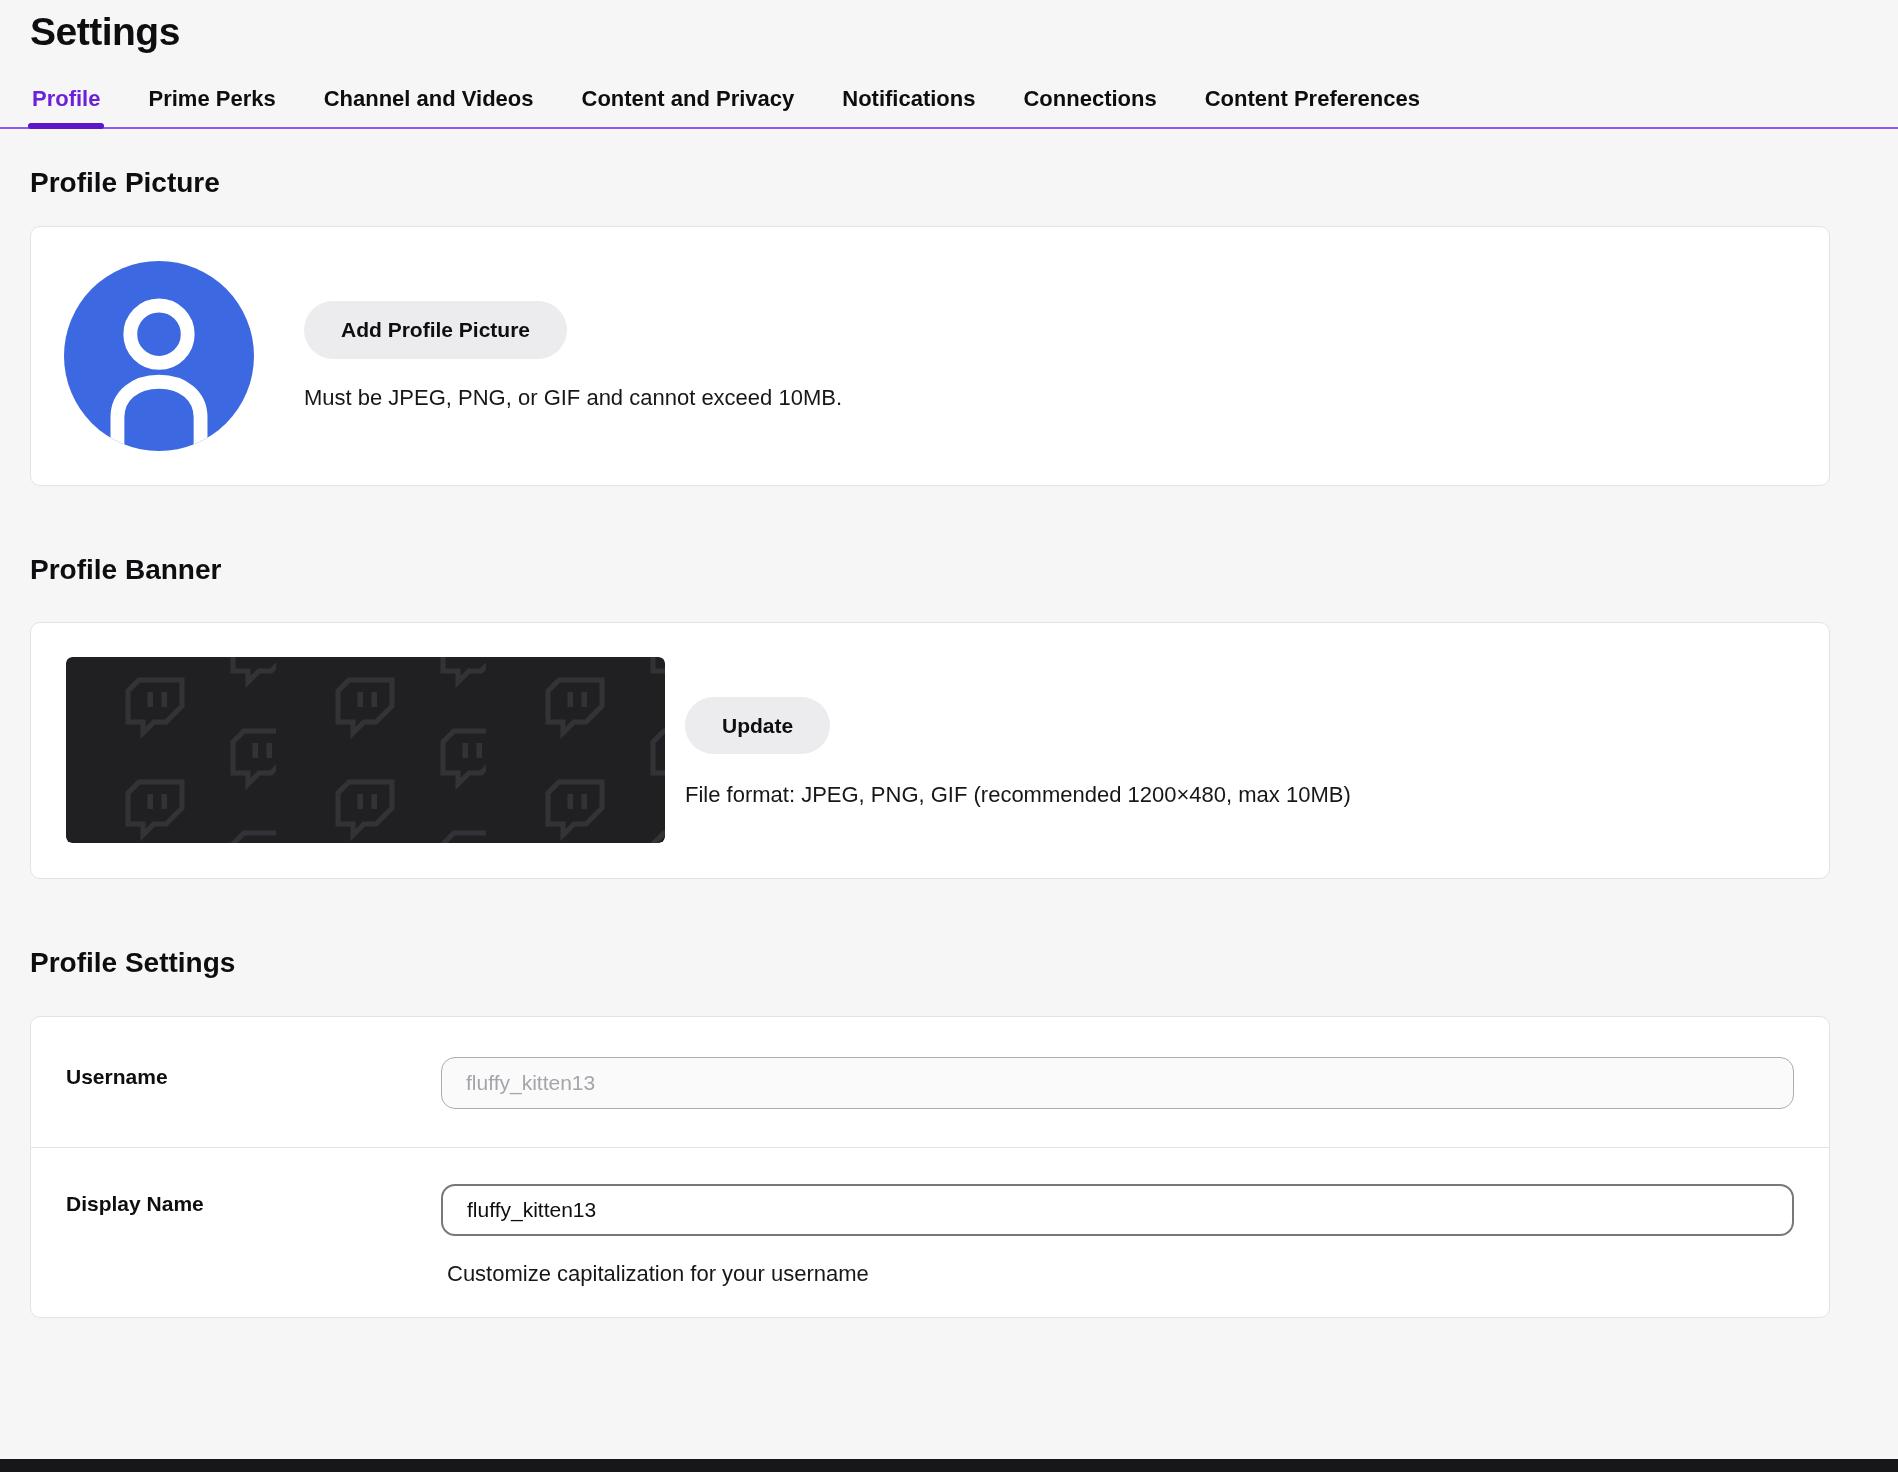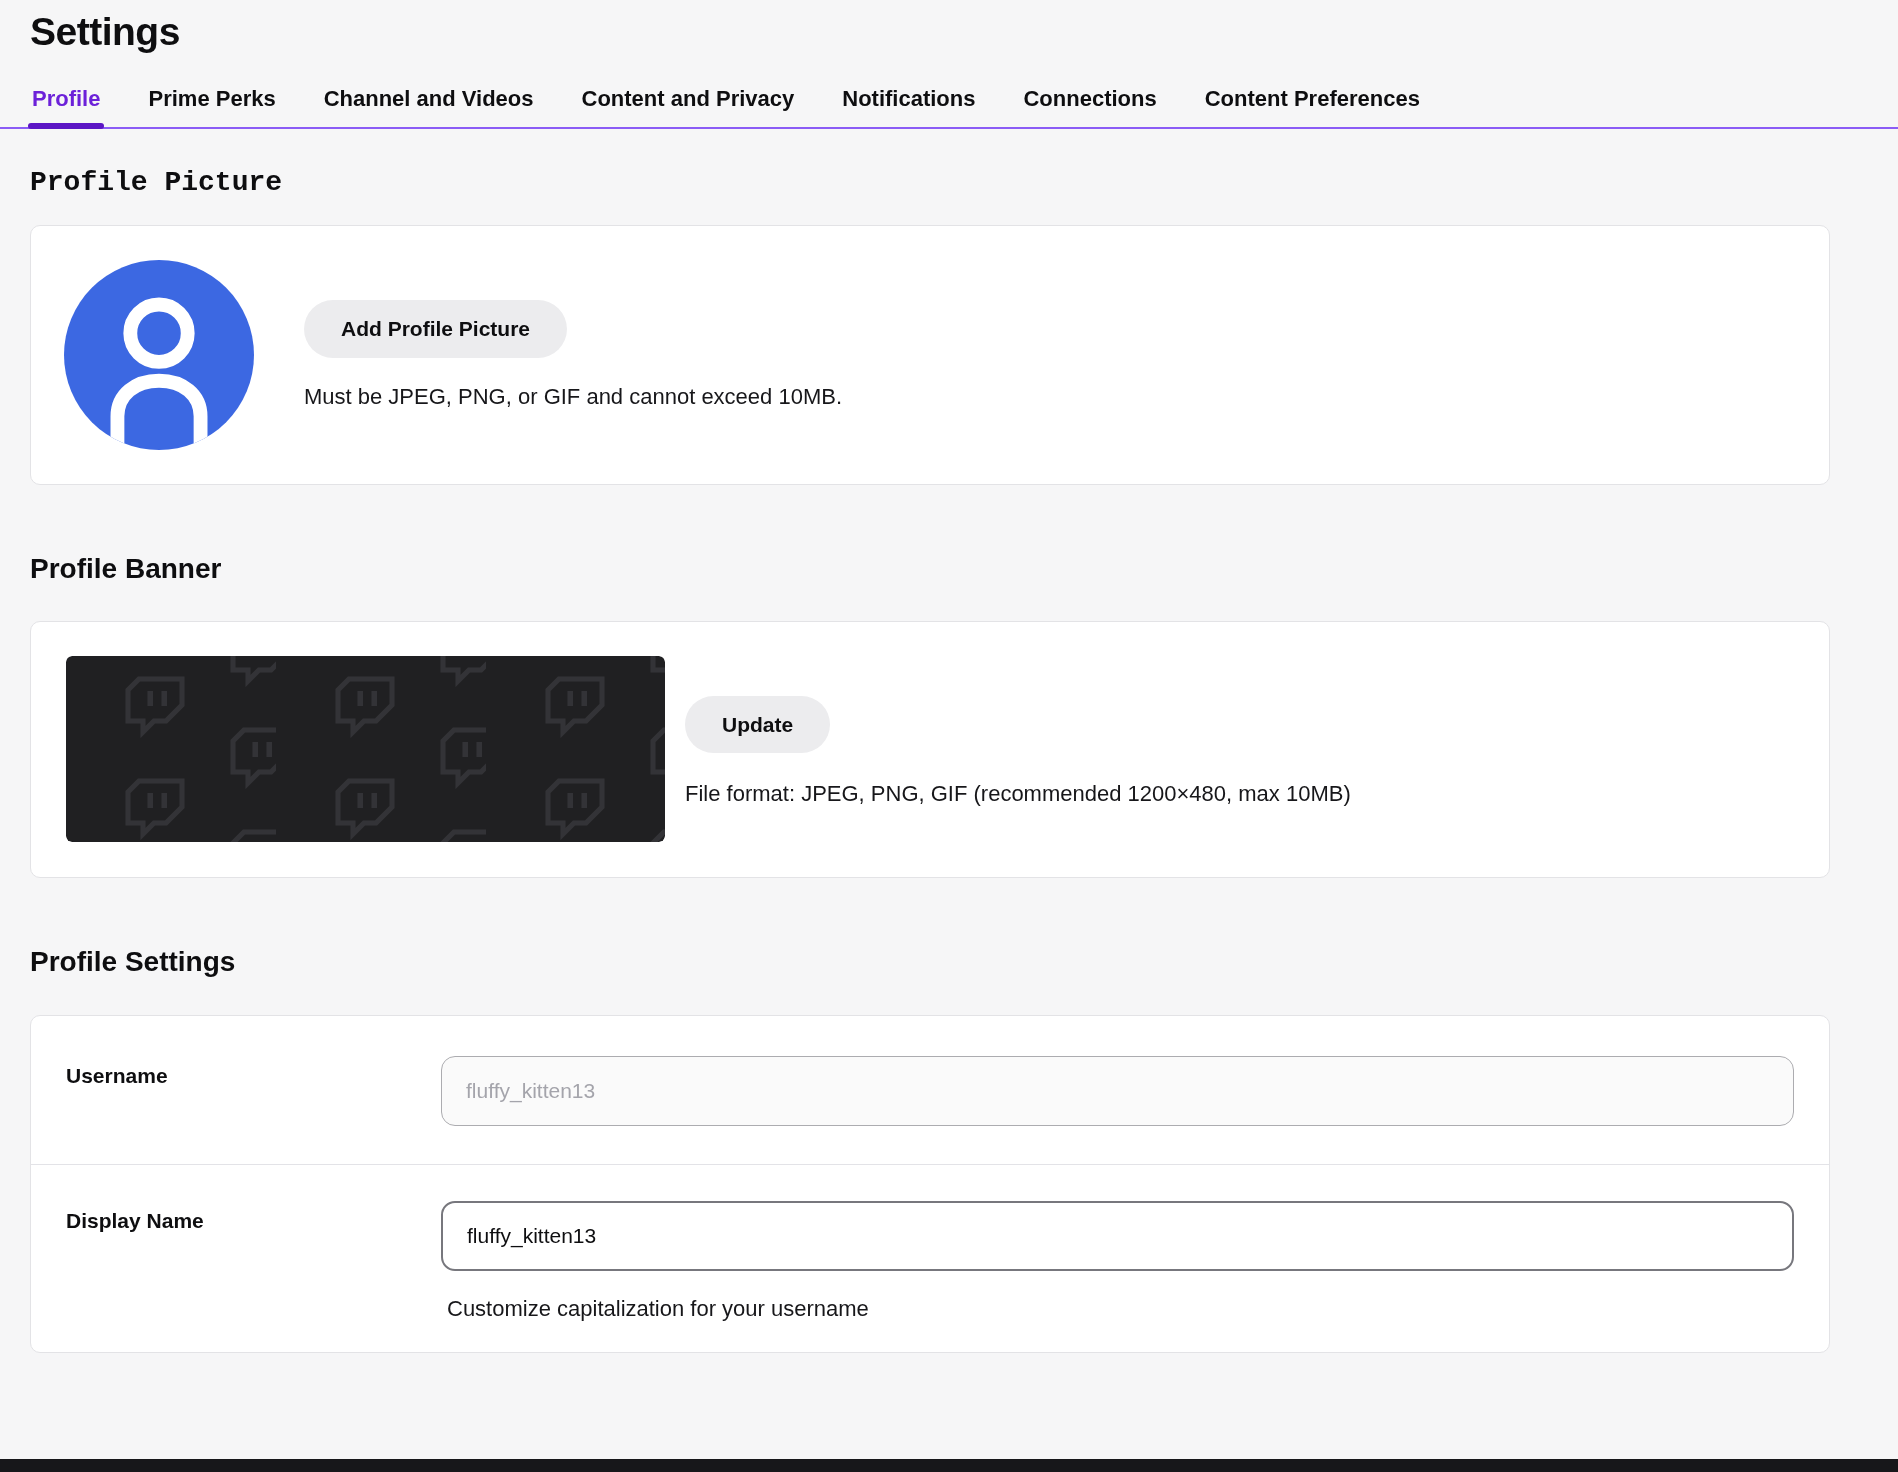--- a/index.html
+++ b/index.html
@@ -28,21 +28,21 @@
     padding: 0 2px 15px 2px; position: relative; white-space: nowrap;
   }
   .tab.active { color: #6c21d9; }
   .tab.active::after {
     content: ""; position: absolute; left: -2px; right: -2px; bottom: -2px;
     height: 6px; border-radius: 4px; background: #5c16c5;
   }
   
   .content { margin: 0 68px 0 30px; }
   .section-heading { font-size: 28px; font-weight: 600; }
-  .h-picture { margin: 38px 0 27px; font-family: Liberation Mono, monospace; }
+  .h-picture { margin: 38px 0 27px; }
   .h-banner  { margin: 68px 0 36px; }
   .h-settings{ margin: 68px 0 0; }
   .subheading { font-size: 22px; color: #2c2c31; margin-top: 19px; }
   .card {
     background: #ffffff;
     border: 1px solid #e3e3e6;
     border-radius: 10px;
   }
   
   .picture-card { height: 260px; display: flex; align-items: center; padding-left: 33px; gap: 50px; }
@@ -63,21 +63,21 @@
   .banner-card { height: 257px; display: flex; padding: 34px 35px; gap: 20px; }
   .banner-preview { width: 599px; height: 186px; flex: 0 0 auto; border-radius: 6px; overflow: hidden; }
   .banner-col { margin-top: 40px; gap: 28px; }
   
   .settings-card { margin-top: 37px; }
   .form-row { display: flex; padding: 40px 35px 38px 35px; }
   .form-row.second { padding: 36px 35px 30px 35px; }
   .row-label { flex: 0 0 375px; font-size: 21px; font-weight: 700; padding-top: 8px; }
   .field-col { flex: 1; display: flex; flex-direction: column; }
   .text-input {
-    width: 100%; height: 70px;
+    width: 100%; height: 52px;
     border-radius: 14px;
     font-family: "Liberation Sans", sans-serif;
     font-size: 21px; padding: 0 24px;
     background: #ffffff; border: 2px solid #77777d; color: #0e0e10;
     outline: none;
   }
   .text-input.disabled {
     background: #fafafa; border: 1px solid #acacb0; color: #a4a4ab;
   }
   .helper { font-size: 22px; color: #17171a; margin: 25px 0 0 6px; }

